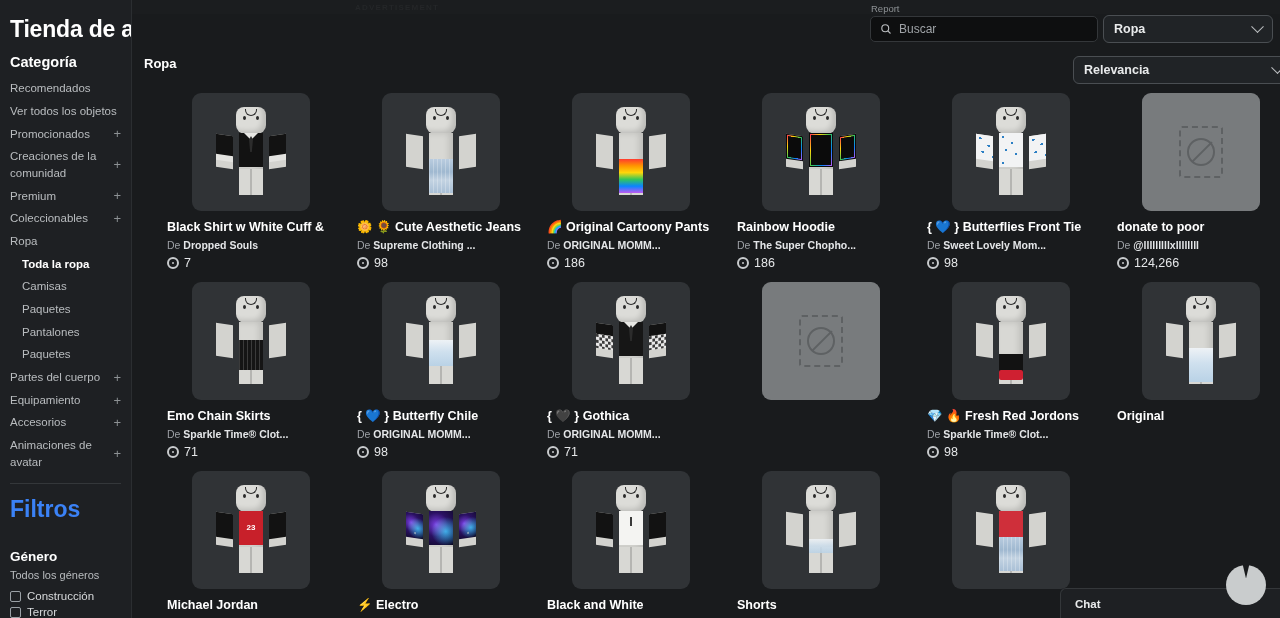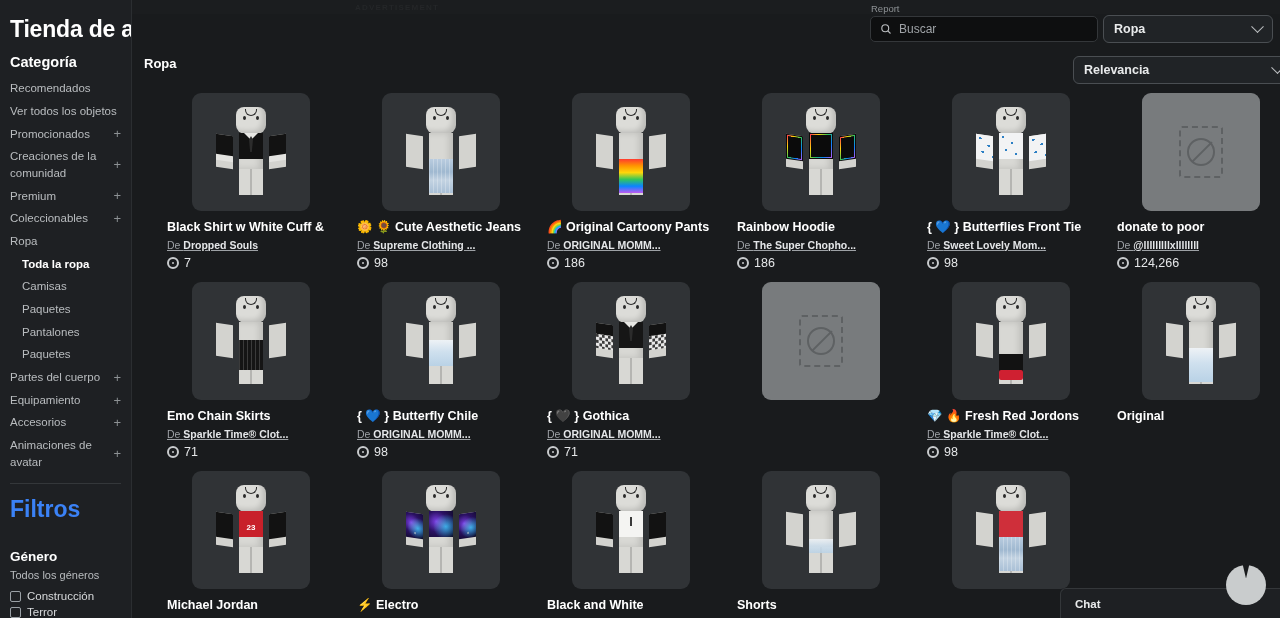--- a/index.html
+++ b/index.html
@@ -115,21 +115,21 @@
   .thumb {
     width: 118px; height: 118px; border-radius: 9px;
     background: #303336; position: relative; overflow: hidden;
     margin: 0 auto 0 25px;
   }
   .card-title {
     margin-top: 8px; font-size: 12.5px; font-weight: 700; color: #ffffff;
     line-height: 1.33; max-height: 34px; overflow: hidden;
   }
   .card-by { margin-top: 3px; font-size: 10.5px; color: #9da1a5; line-height: 1.3;
-    white-space: nowrap; overflow: hidden; text-overflow: ellipsis; text-decoration: underline; }
+    white-space: nowrap; overflow: hidden; text-overflow: ellipsis; }
   .card-by b { color: #e4e6e8; font-weight: 700; }
   .card-price { margin-top: 4px; display: flex; align-items: center; gap: 5px; }
   .rbx {
     width: 12px; height: 12px; border-radius: 50%;
     border: 2px solid #c8cbcd; position: relative; flex: none;
   }
   .rbx::after {
     content: ""; position: absolute; left: 3px; top: 3px;
     width: 2px; height: 2px; background: #c8cbcd; border-radius: 50%;
   }
@@ -167,21 +167,21 @@
     position: absolute; left: 50%; top: 76px; margin-left: -12px;
     width: 24px; height: 26px; background: #d8d8d4;
   }
   .av .legs::after {
     content:""; position:absolute; left: 11px; top: 0; width: 1.5px; height: 100%;
     background: rgba(0,0,0,.16);
   }
 
   
   .g { position: absolute; pointer-events: none; }
-  .g.shirt-torso { left: 50%; margin-left: -12px; top: 40px; width: 24px; height: 26px; }
+  .g.shirt-torso { left: 50%; margin-left: -12px; top: 40px; width: 24px; height: 34px; }
   .g.shirt-arm-l { left: 24px; top: 42px; width: 17px; height: 25px; transform: skewY(9deg); }
   .g.shirt-arm-r { right: 24px; top: 42px; width: 17px; height: 25px; transform: skewY(-9deg); }
   .g.pants { left: 50%; margin-left: -12px; top: 66px; width: 24px; height: 34px; }
 
   .blk { background: #121212; }
   .tie { position:absolute; left:50%; margin-left:-2px; top:3px; width:4px; height:16px; background:#2c2c2c; clip-path: polygon(50% 0,100% 22%,70% 100%,30% 100%,0 22%); }
   .collar { position:absolute; left:50%; margin-left:-7px; top:0; width:14px; height:7px; background:#e7e7e4; clip-path: polygon(0 0,100% 0,50% 100%); }
   .cuff { position:absolute; bottom:-1px; left:0; right:0; height:6px; background:#e3e3e0; }
 
   .denim { background: linear-gradient(180deg,#b9ccdf 0%,#9fb8d0 38%,#c3d3e2 62%,#a9c0d6 100%); }

